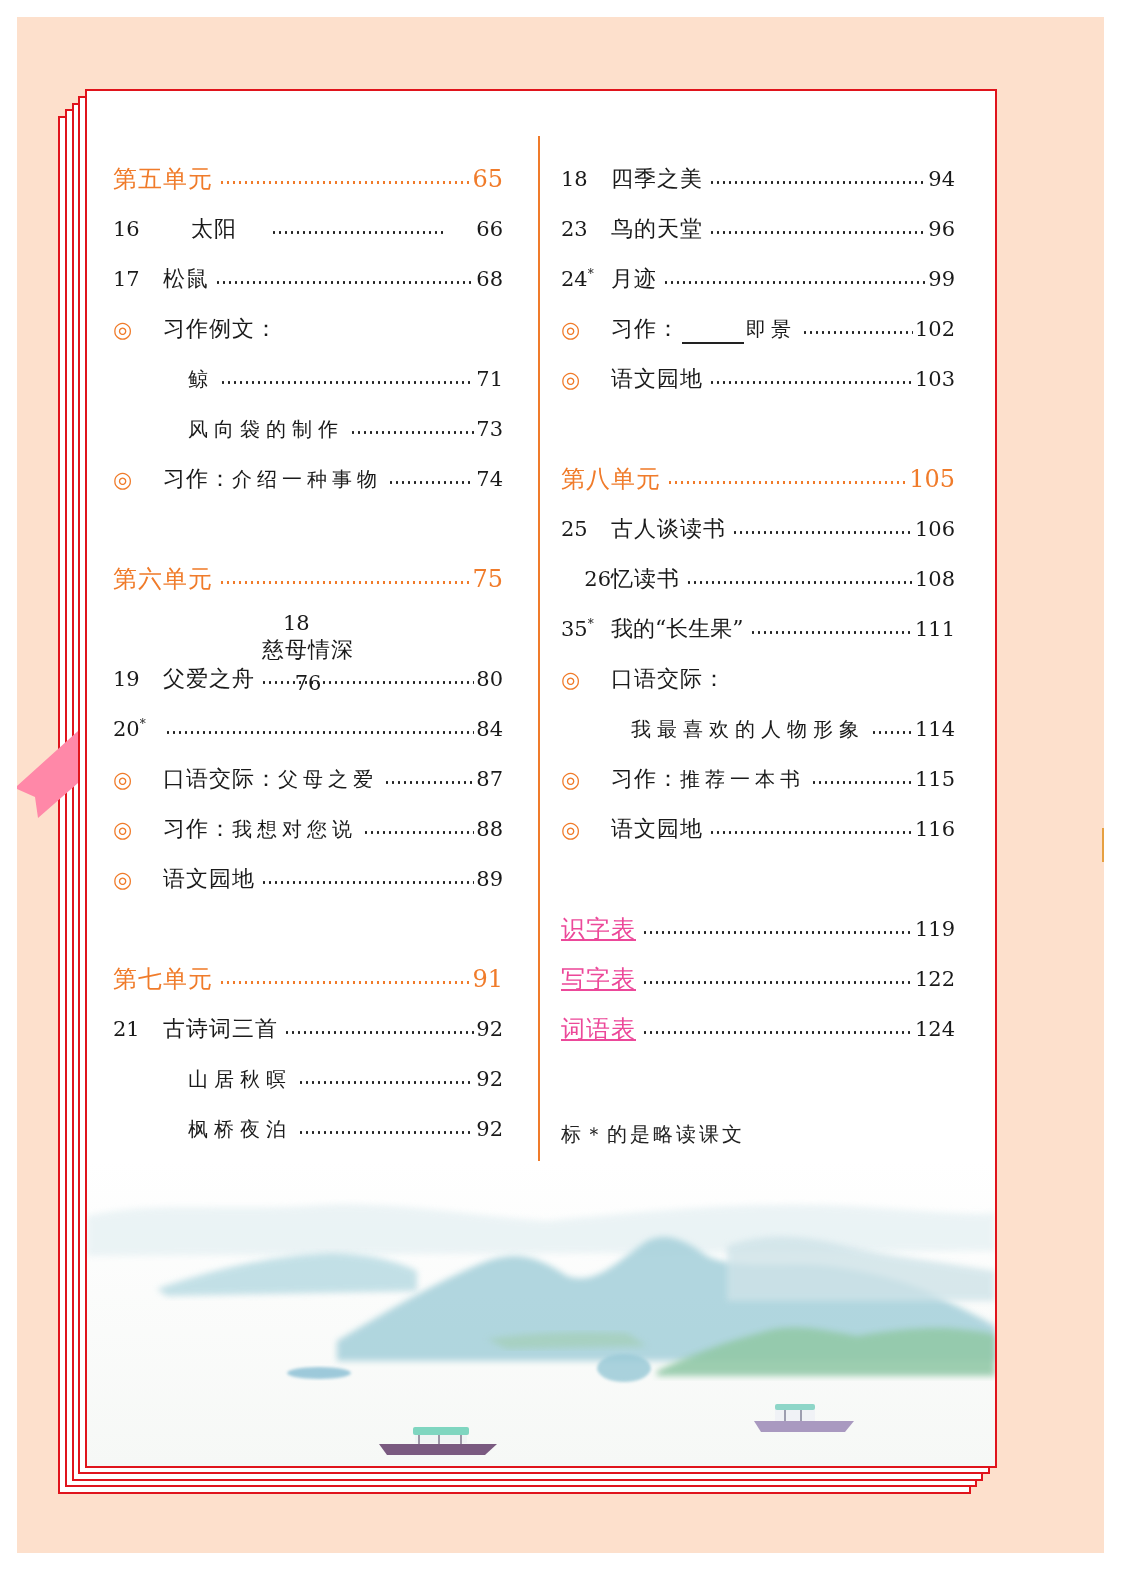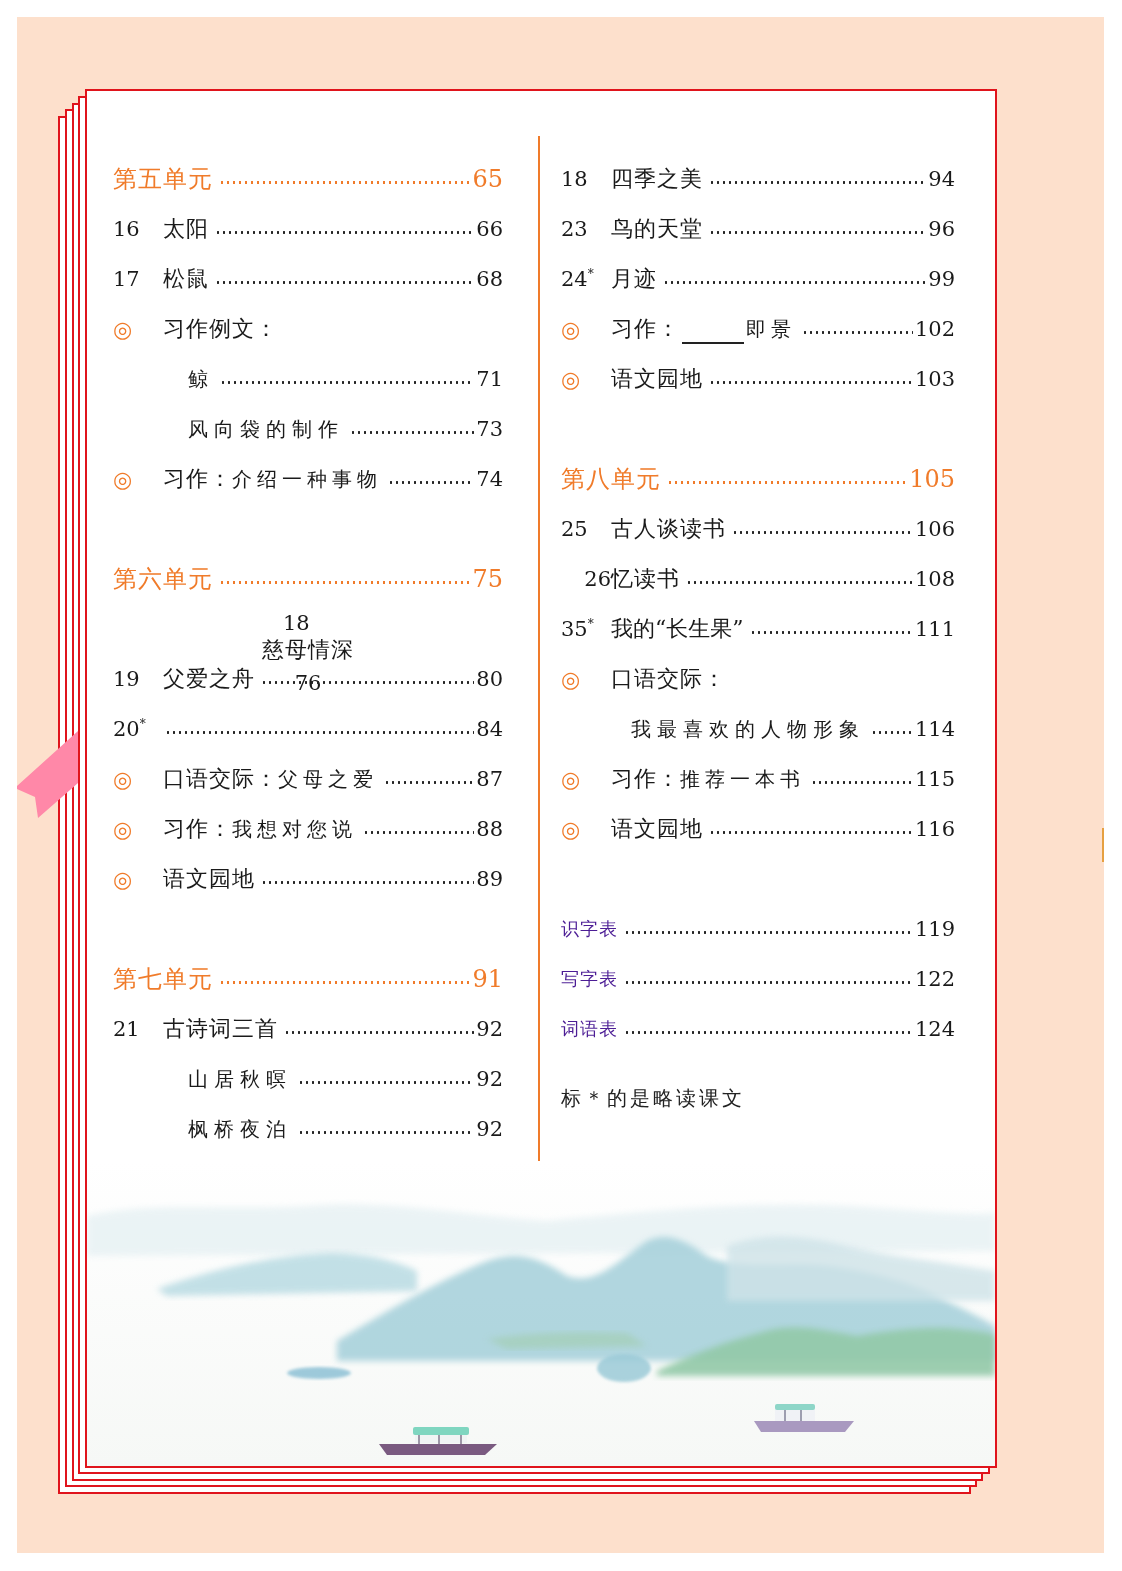--- a/index.html
+++ b/index.html
@@ -46,22 +46,22 @@
   .row .dots {
     flex: 1 1 auto; margin: 0 2px 0 6px; height: 3px; align-self: center; margin-top: 6px;
     background-image: radial-gradient(circle, #222 1.1px, transparent 1.3px);
     background-size: 6px 3px; background-repeat: repeat-x;
   }
   .row .page-no { flex: none; font-size: 21px; }
   .row.unit { color: #f07b2a; font-size: 24px; }
   .row.unit .title { letter-spacing: 1px; }
   .row.unit .dots { background-image: radial-gradient(circle, #f07b2a 1.2px, transparent 1.4px); }
   .row.unit .page-no { font-size: 24px; color: #f07b2a; }
-  .row.appendix .title { color: #4c1d95; font-size: 18px; }
-  .note { position: absolute; left: 0; font-size: 20px; color: #222; letter-spacing: 3px; white-space: nowrap; }
+  .row.appendix .title { color: #ec4899; font-size: 24px; text-decoration: underline; }
+  .note { position: absolute; left: 0; font-size: 20px; color: #222; letter-spacing: 3px; white-space: nowrap; margin-top: 36px; }
   .landscape { position: absolute; left: 0; top: 1070px; width: 908px; height: 305px; }
 </style>
 </head>
 <body>
 
 <div class="bg"></div>
 <div class="bg-mark"></div>
 
 <div class="stack" style="left:58px;top:116px;width:913px;height:1378px;"></div>
 <div class="stack" style="left:65px;top:109px;width:912px;height:1378px;"></div>
@@ -76,21 +76,21 @@
 
   <div class="divider"></div>
 
   <div class="col left">
 
     <div class="row unit" style="top:42px;">
       <span class="title">第五单元</span>
       <span class="dots"></span>
       <span class="page-no">65</span>
     </div>
-    <div class="row" style="top:92px;">
+    <div class="row" style="top:92px;gap:28px;">
       <span class="num">16</span>
       <span class="title">太阳</span>
       <span class="dots"></span>
       <span class="page-no">66</span>
     </div>
     <div class="row" style="top:142px;">
       <span class="num">17</span>
       <span class="title">松鼠</span>
       <span class="dots"></span>
       <span class="page-no">68</span>

